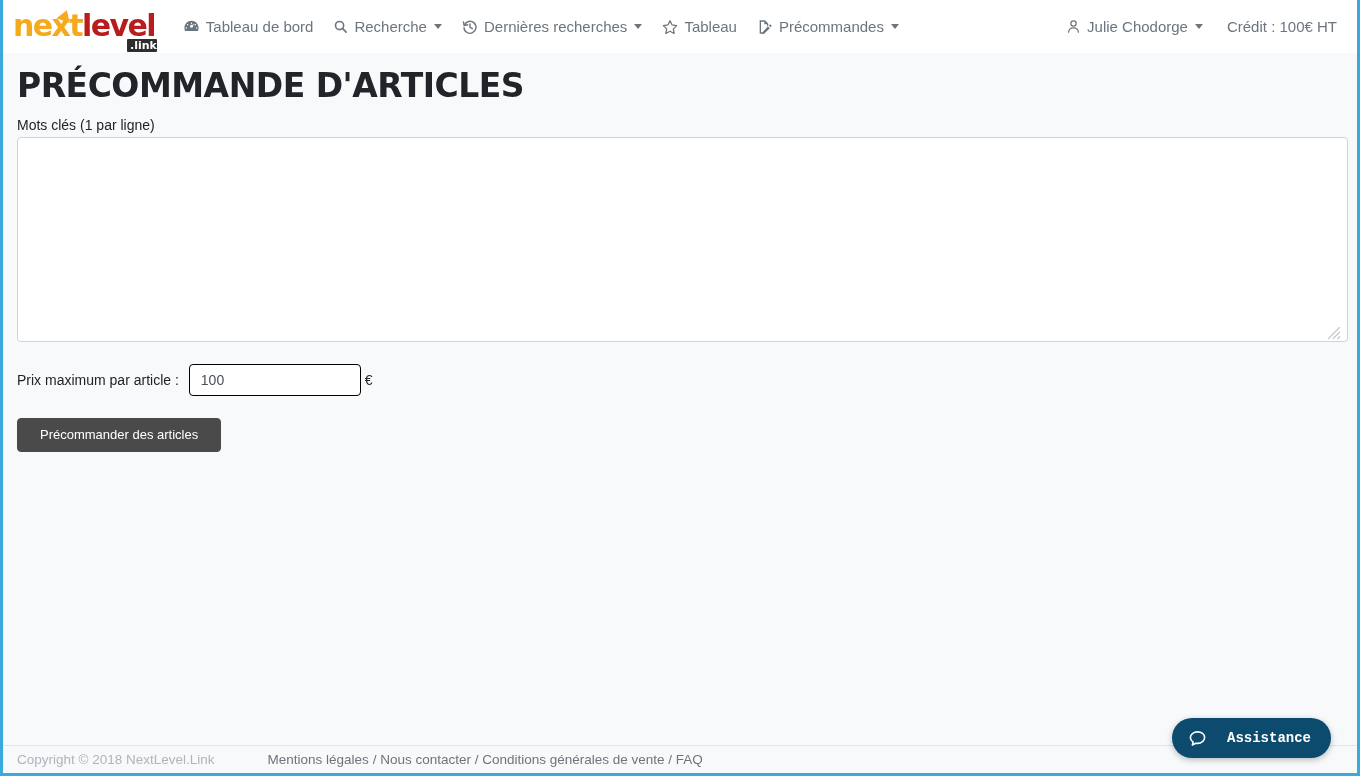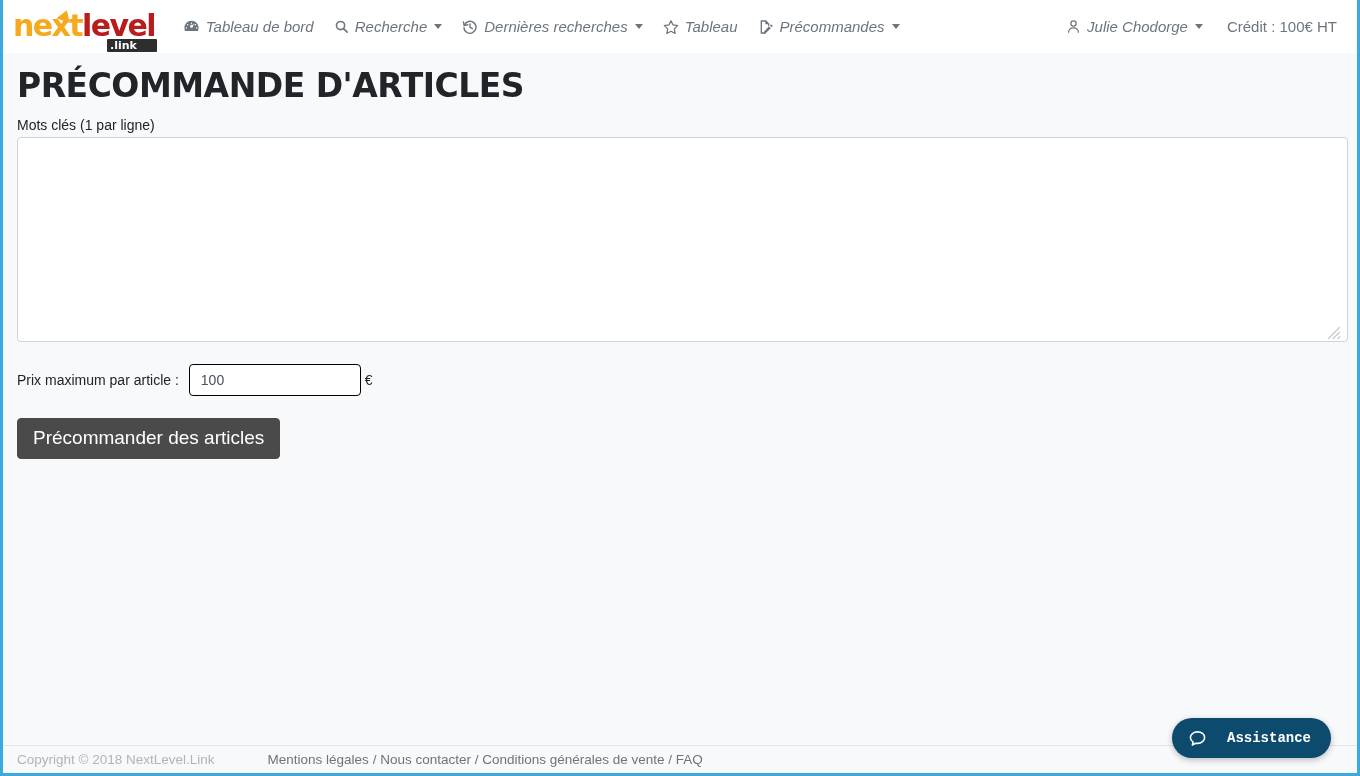--- a/index.html
+++ b/index.html
@@ -71,21 +71,21 @@
   }
   .brand-link {
     position: absolute;
     right: -2px;
     bottom: -11px;
     background: #2e2e2e;
     color: #ffffff;
     font-size: 11px;
     font-weight: bold;
     letter-spacing: 0px;
-    padding: 1px 20px 1px 3px;
+    padding: 1px 0 1px 3px;
     line-height: 11px;
     border-radius: 1px;
   }
 
   .nav-list {
     display: flex;
     align-items: center;
     list-style: none;
     margin: 0;
     padding: 0;
@@ -93,21 +93,20 @@
   }
   .nav-item {
     display: flex;
     align-items: center;
     font-size: 15px;
     color: #6c757d;
     padding: 6px 10px;
     cursor: pointer;
     white-space: nowrap;
     text-decoration: none;
-    font-style: italic;
   }
   .nav-ico {
     display: inline-flex;
     align-items: center;
     justify-content: center;
     margin-right: 6px;
     color: #6c757d;
   }
   .caret {
     display: inline-block;
@@ -206,22 +205,22 @@
     color: #212529;
     margin-left: 4px;
   }
 
   #submit-button {
     margin-top: 22px;
     background: #4a4a4a;
     border: 1px solid #4a4a4a;
     color: #ffffff;
     font-family: "Liberation Sans", sans-serif;
-    font-size: 19px;
-    padding: 8px 15px;
+    font-size: 13px;
+    padding: 8px 22px;
     border-radius: 4px;
     cursor: pointer;
     line-height: 1.2;
   }
 
   
   #footer {
     position: absolute;
     left: 0;
     right: 0;

